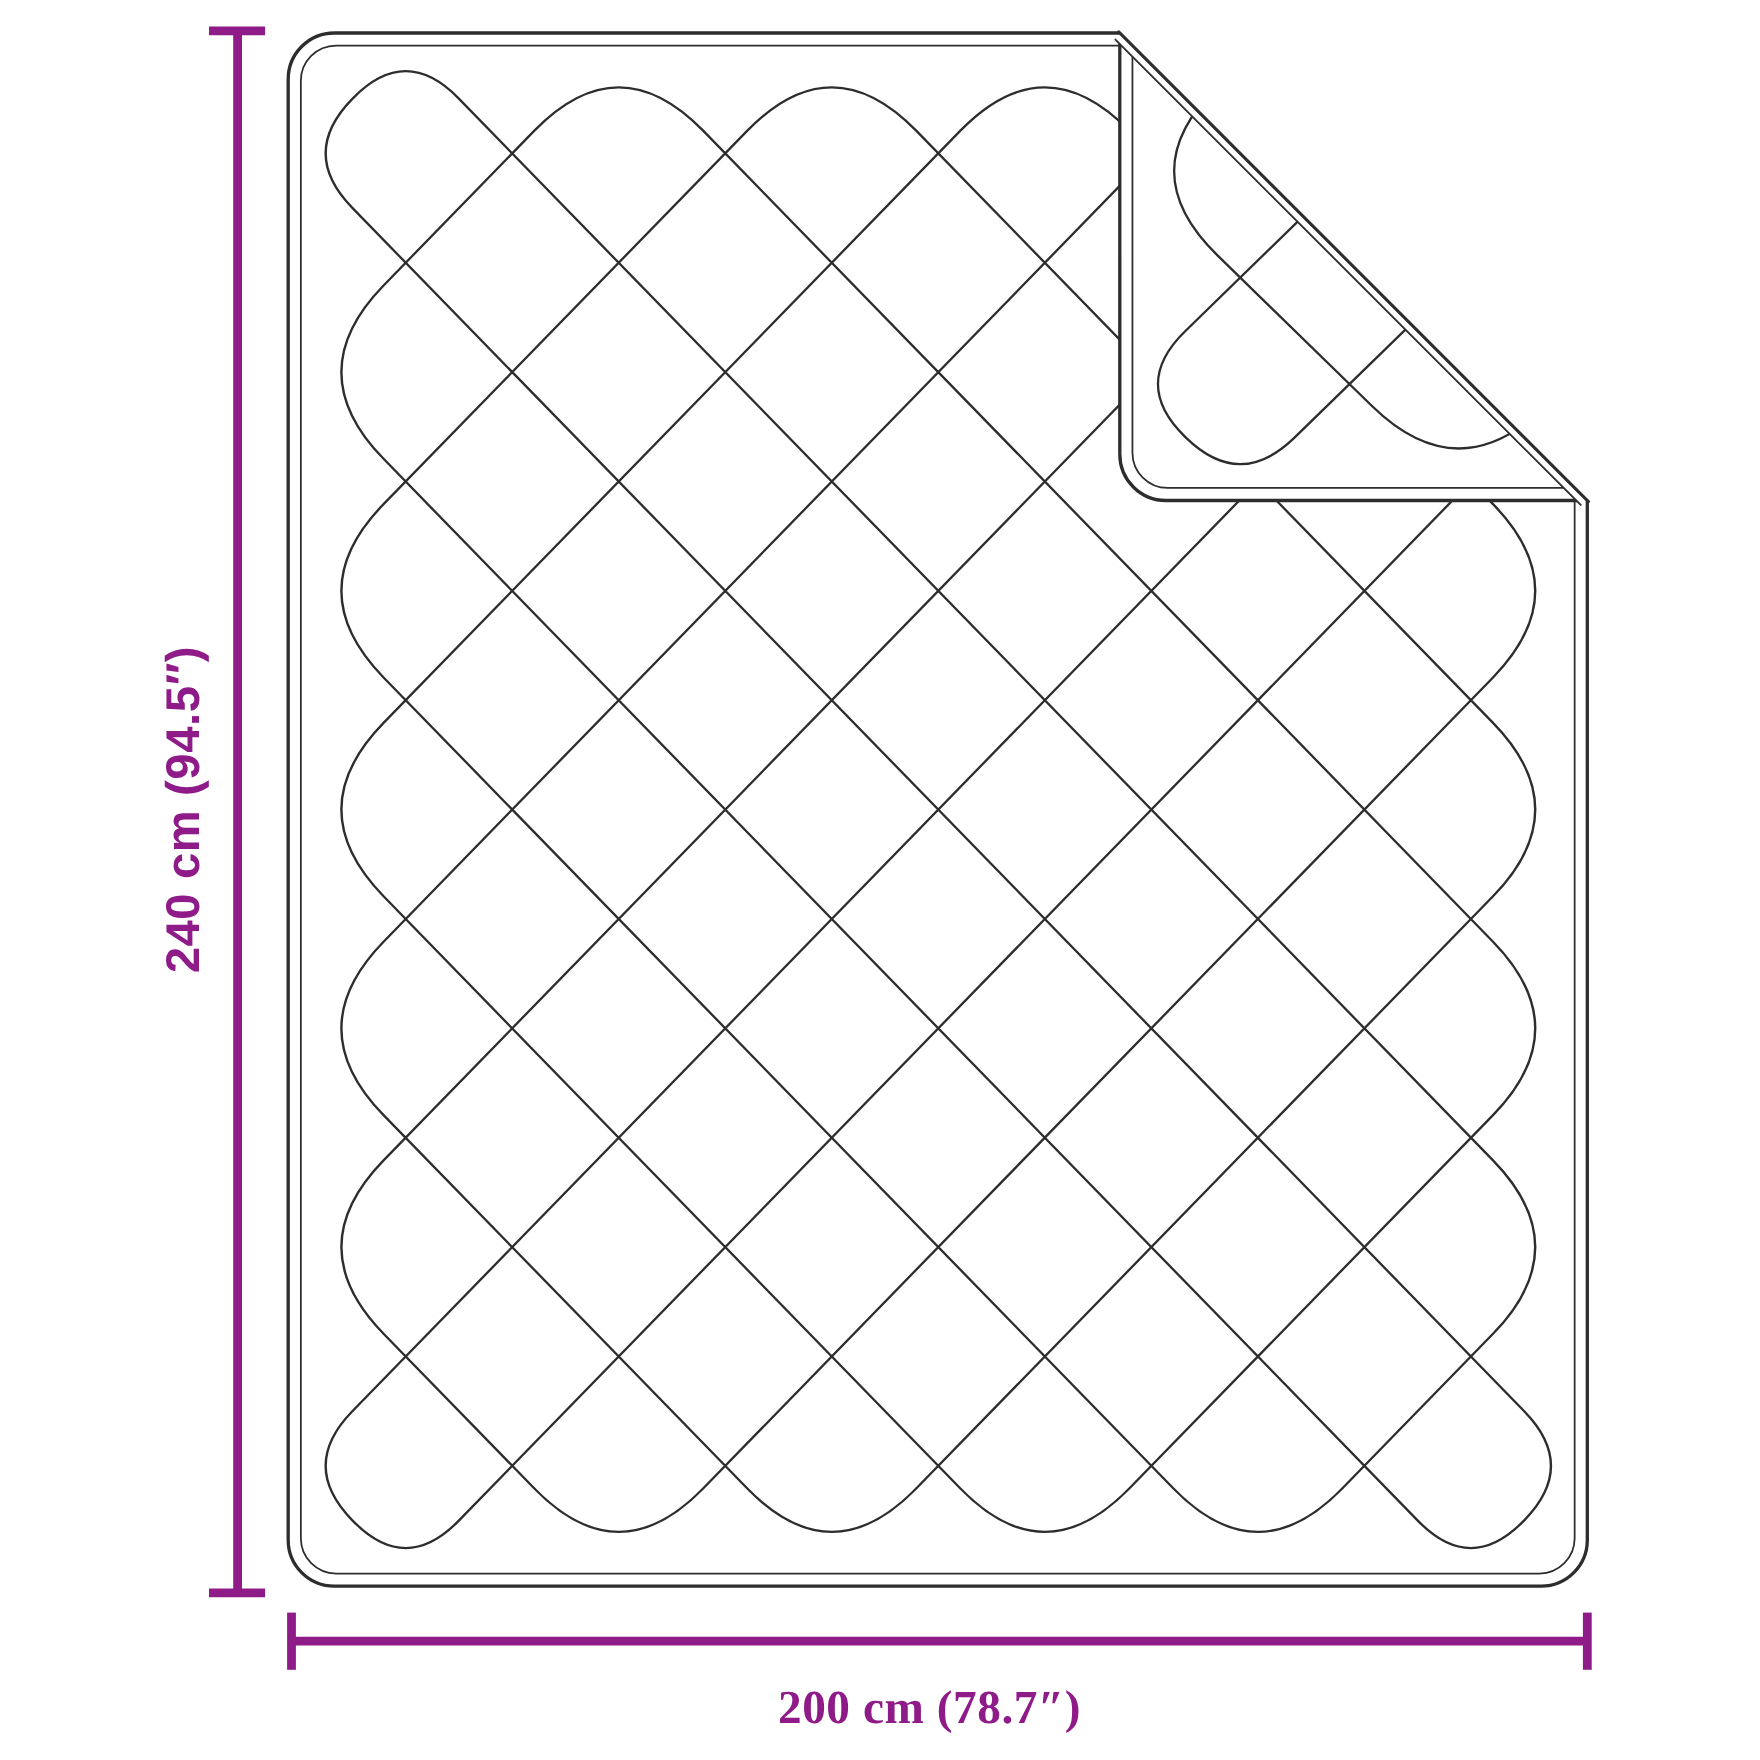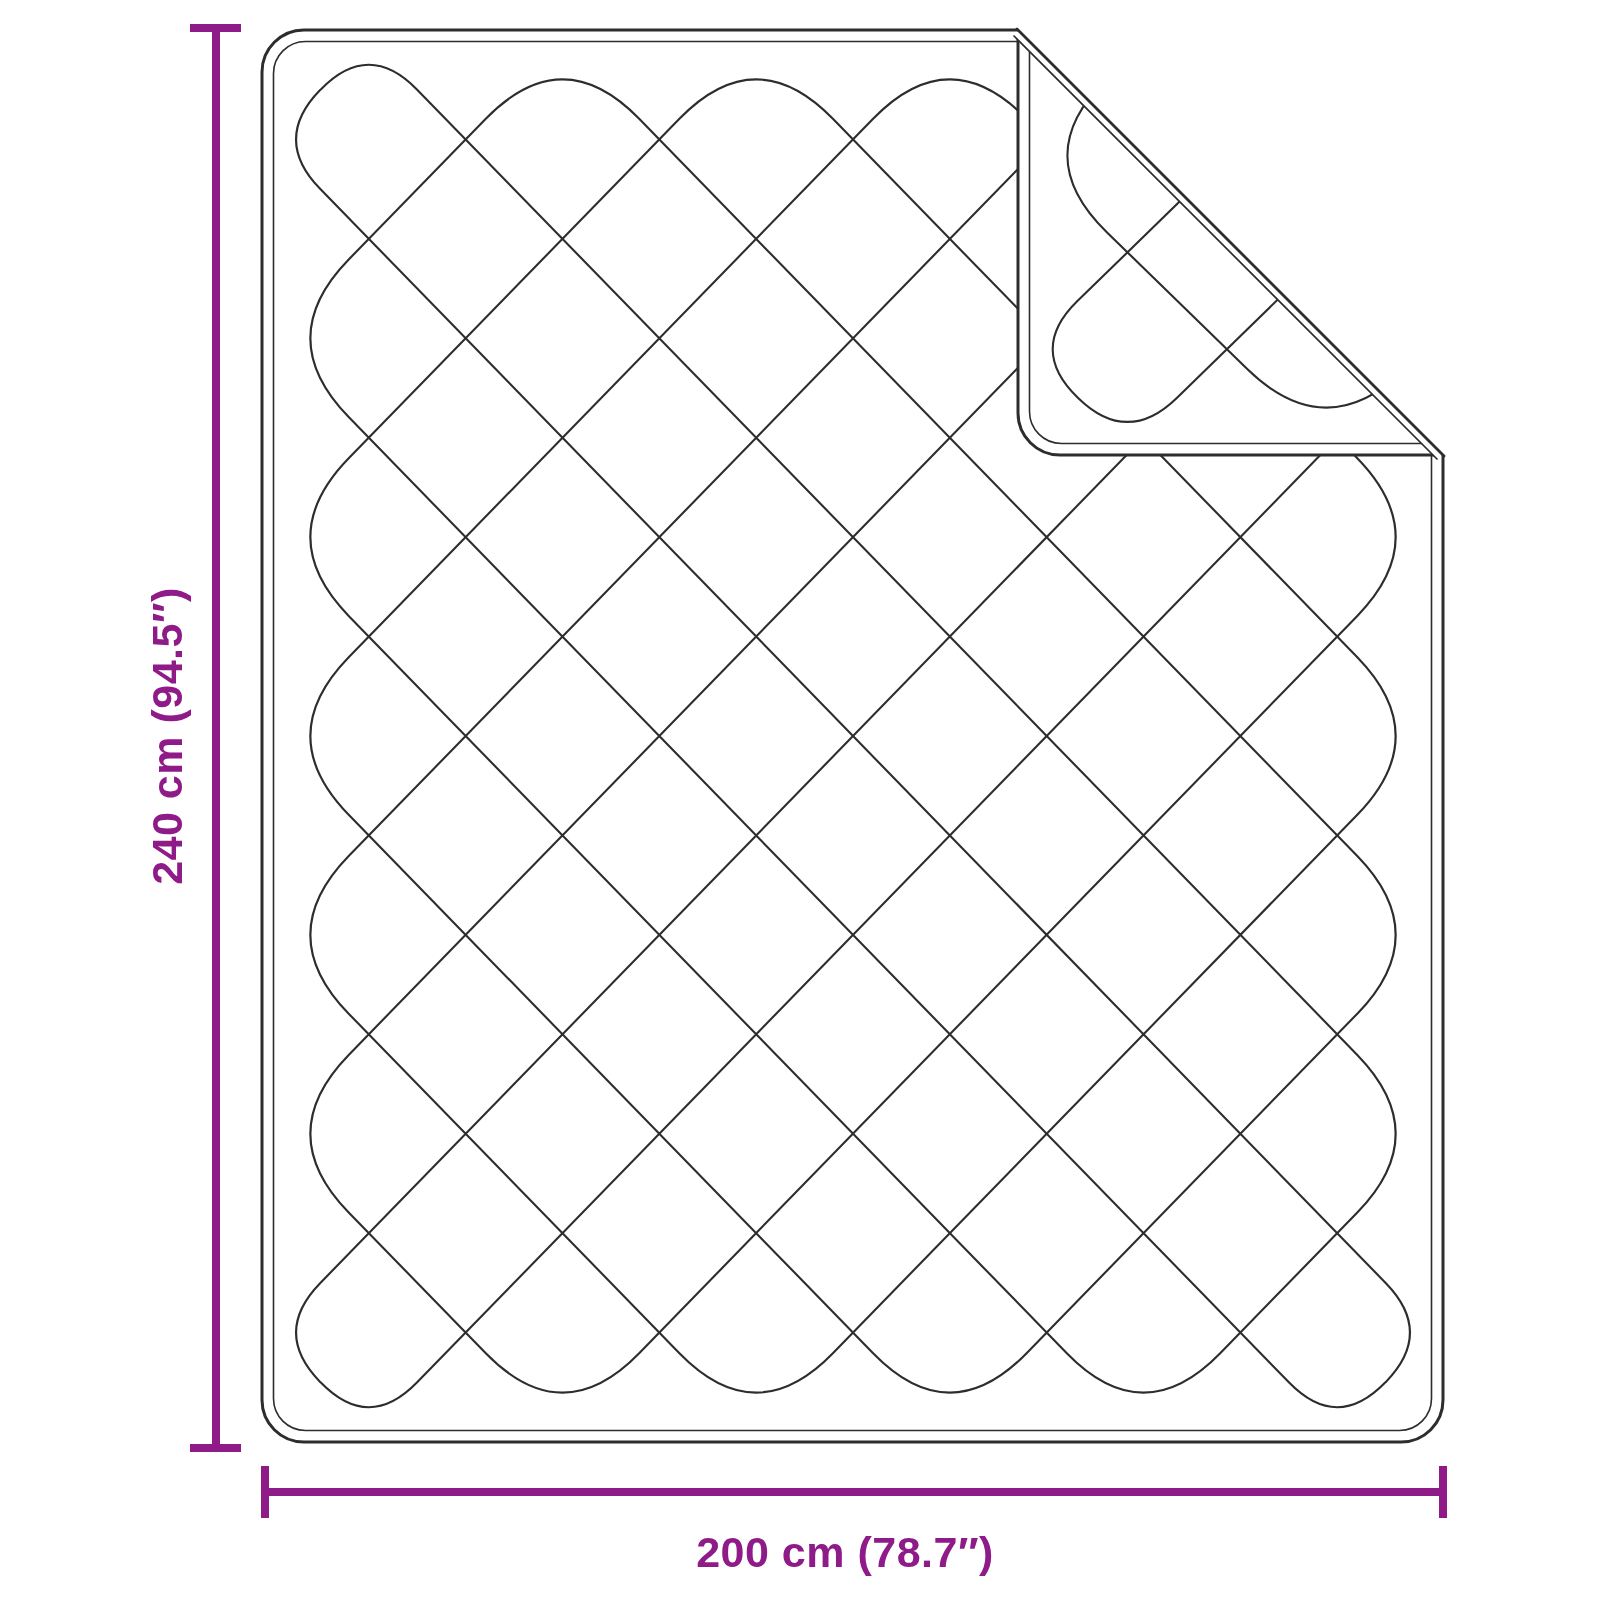--- a/index.html
+++ b/index.html
@@ -23,20 +23,21 @@
   }
   .dim-label.height {
     left: 167px;
     top: 736px;
     transform: translate(-50%, -50%) rotate(-90deg);
   }
   .dim-label.width {
     left: 845px;
     top: 1531px;
     transform: translateX(-50%);
+    font-family: Liberation Serif, serif;
   }
 </style>
 </head>
 <body>
 
 <div class="stage">
 
   <svg width="1600" height="1600" viewBox="0 0 1600 1600">
     <defs>
 

